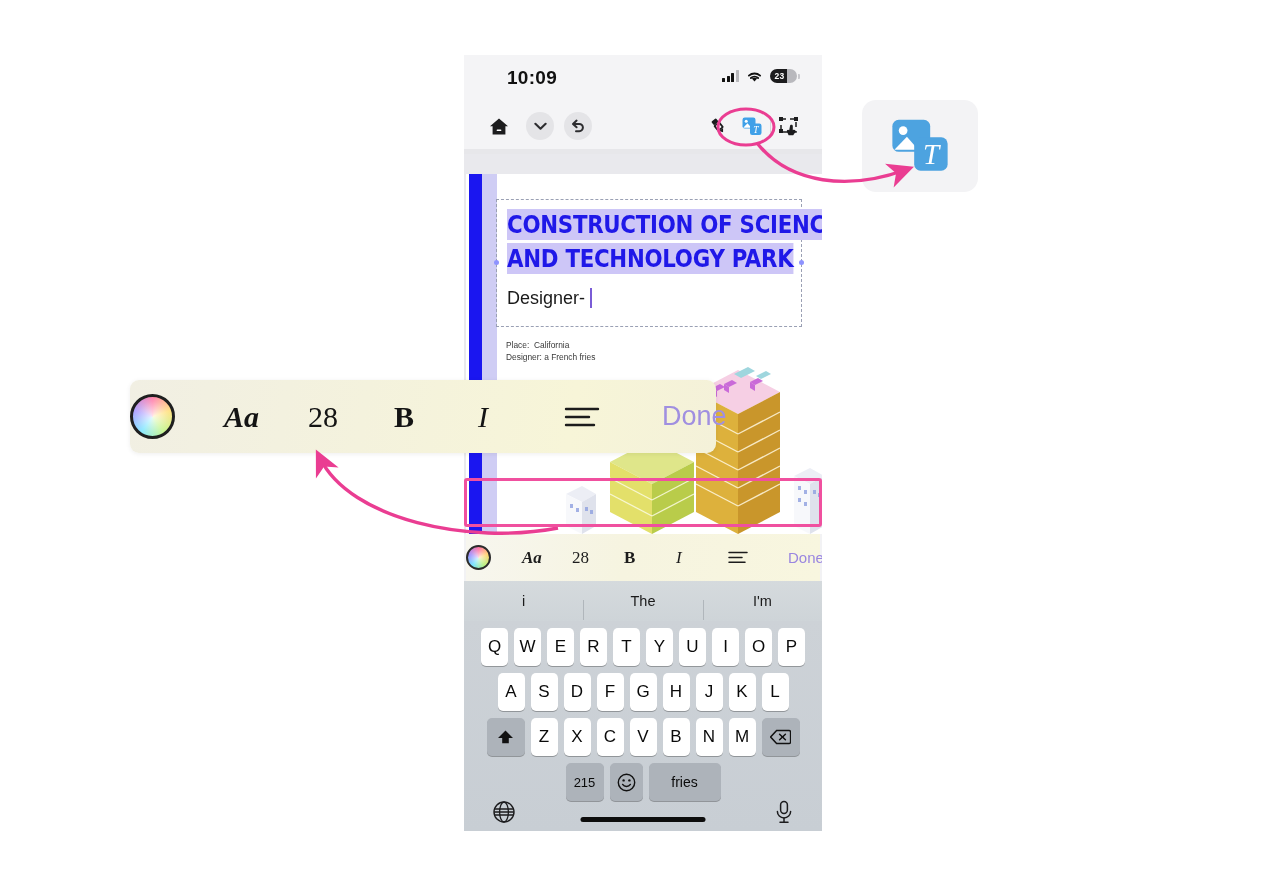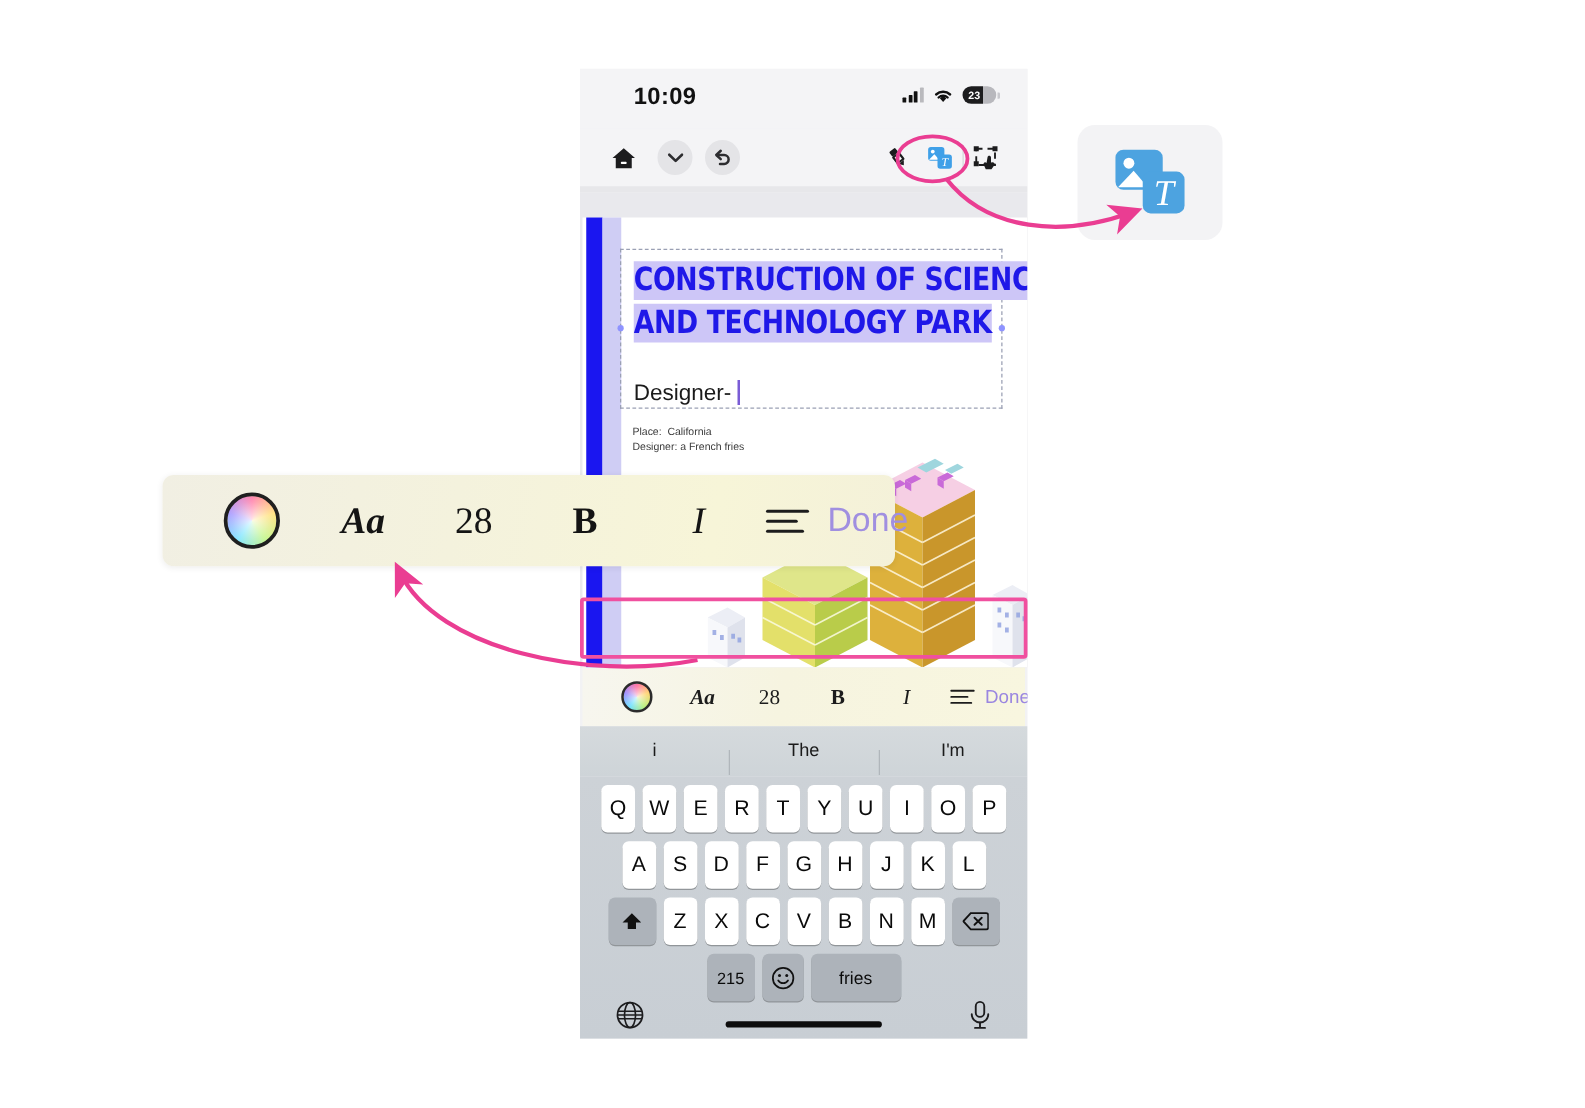--- a/index.html
+++ b/index.html
@@ -73,21 +73,21 @@
 
   .title-line{
     display:inline-block;background:#cdc6f7;color:#1f18e8;
     font-family:"Liberation Sans Narrow","DejaVu Sans Condensed","Liberation Sans",sans-serif;
     font-weight:bold;font-size:25.5px;line-height:1.22;letter-spacing:-0.3px;
     transform:scaleX(0.93);transform-origin:left center;white-space:nowrap;
   }
   .tl-wrap{position:absolute;left:10px;top:9px;}
   .tl2{margin-top:3px;}
   .subline{
-    position:absolute;left:10px;top:104px;font-size:18px;color:#1a1a1a;
+    position:absolute;left:10px;top:88px;font-size:18px;color:#1a1a1a;
     font-family:"Liberation Sans",sans-serif;
   }
   .caret{display:inline-block;width:1.6px;height:20px;background:#7a5cd6;
     vertical-align:-4px;margin-left:5px;}
 
   .meta{
     position:absolute;left:40px;top:165px;font-size:8.4px;color:#3a3a3a;
     line-height:1.45;font-family:"Liberation Sans",sans-serif;white-space:pre;
   }
 
@@ -98,21 +98,21 @@
   .ph-toolbar{
     position:absolute;left:2px;top:479px;width:354px;height:47px;
     background:linear-gradient(100deg,#f7f6ef 0%,#f6f4e0 45%,#f8f6df 100%);
     display:flex;align-items:center;box-sizing:border-box;
   }
   .ph-hl{
     position:absolute;left:464px;top:478px;width:358px;height:49px;
     border:3.5px solid #f0509f;box-sizing:border-box;border-radius:3px;
     pointer-events:none;z-index:30;
   }
-  .ph-item{flex:0 0 auto;display:flex;align-items:center;justify-content:flex-end;}
+  .ph-item{flex:0 0 auto;display:flex;align-items:center;justify-content:flex-start;}
   .wheel{width:25px;height:25px;border-radius:50%;border:2px solid #2b2b2b;
     background:conic-gradient(#ff6b9e,#ffd36b,#b5f07a,#6be0ff,#9b8bff,#ff6b9e);
     box-sizing:border-box;}
   .wheel-in{width:100%;height:100%;border-radius:50%;
     background:radial-gradient(circle at 50% 50%, rgba(255,255,255,0.75) 0%, rgba(255,255,255,0.15) 55%, rgba(255,255,255,0) 75%);}
   .aa{font-family:"Liberation Serif",serif;font-style:italic;font-weight:bold;font-size:17px;color:#1c1c1c;}
   .sz{font-family:"Liberation Serif",serif;font-size:17px;color:#1c1c1c;}
   .bb{font-family:"Liberation Serif",serif;font-weight:bold;font-size:17px;color:#1c1c1c;}
   .ii{font-family:"Liberation Serif",serif;font-style:italic;font-size:17px;color:#1c1c1c;}
   .done{font-size:15px;color:#9a86e0;font-family:"Liberation Sans",sans-serif;}

